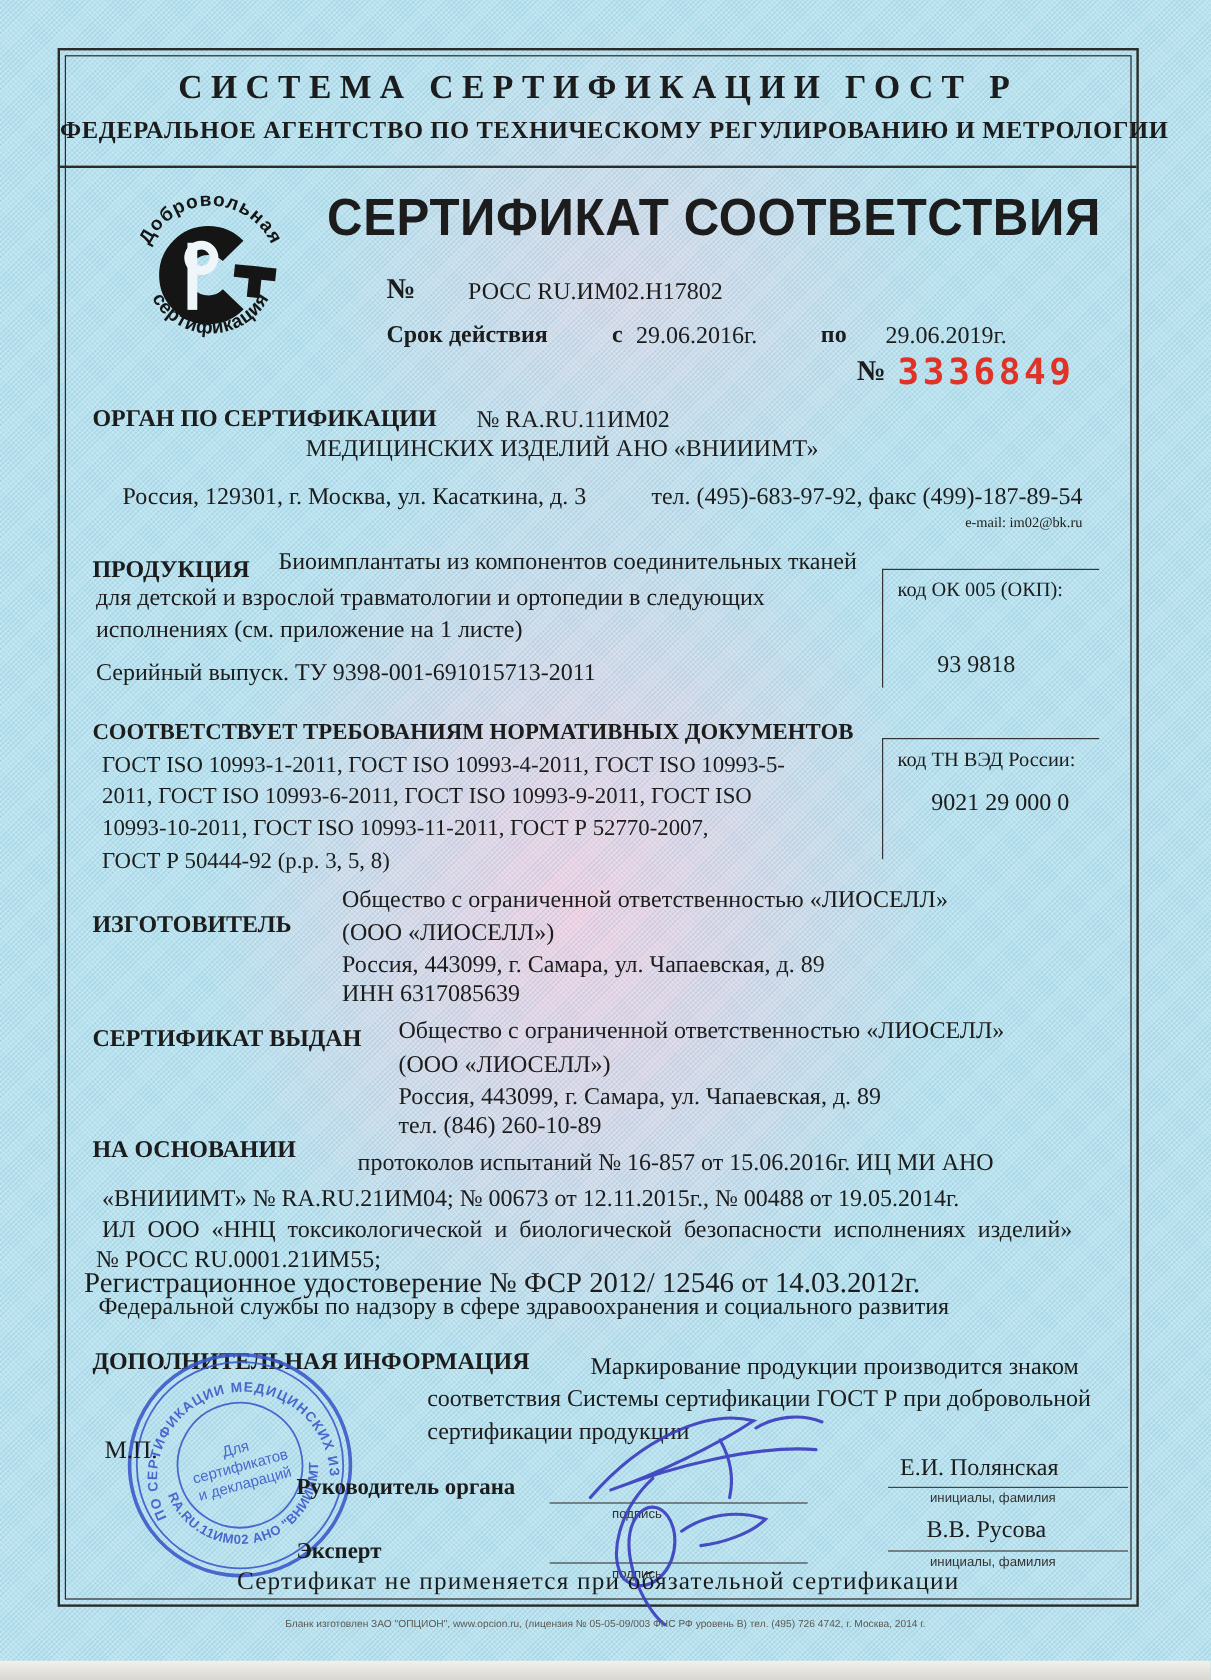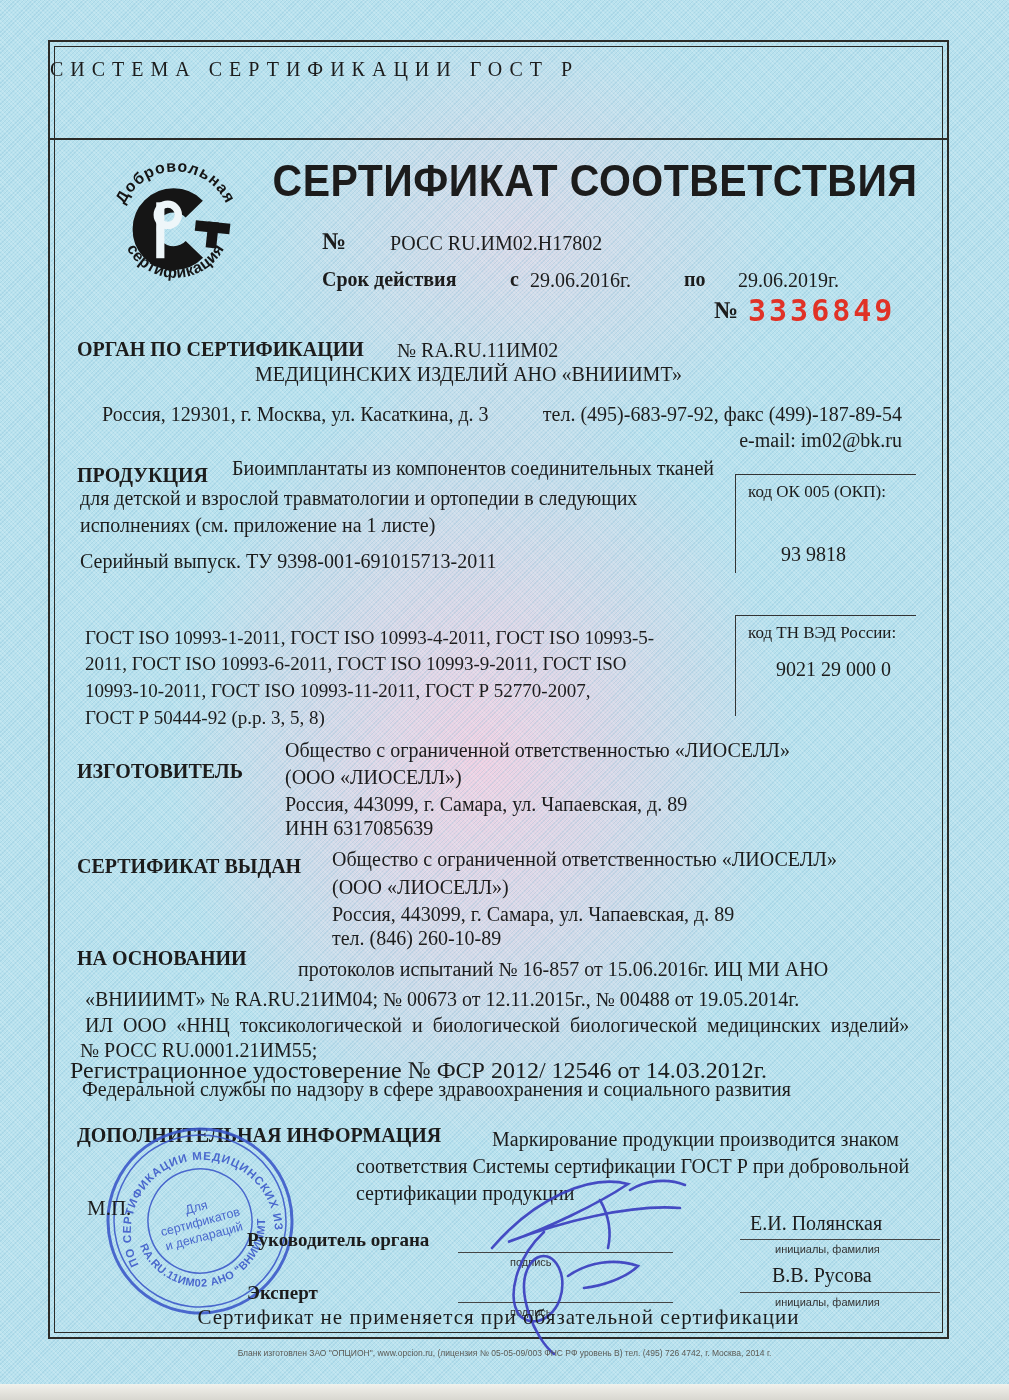--- a/index.html
+++ b/index.html
@@ -9,21 +9,21 @@
     background:
       repeating-linear-gradient(45deg, rgba(255,255,255,0.16) 0 1px, rgba(0,0,0,0) 1px 3px),
       repeating-linear-gradient(-45deg, rgba(110,175,205,0.22) 0 1px, rgba(0,0,0,0) 1px 3px),
       radial-gradient(ellipse 430px 540px at 480px 760px, rgba(243,208,226,0.95), rgba(243,208,226,0) 72%),
       radial-gradient(ellipse 360px 300px at 520px 240px, rgba(240,212,228,0.6), rgba(240,212,228,0) 75%),
       #b9e2ee;
   }
   .abs{position:absolute;white-space:nowrap;line-height:1.15;}
   .frame{position:absolute;left:48px;top:40px;width:897px;height:1295px;border:2.5px solid #2b2b28;}
   .frame-inner{position:absolute;inset:4px;border:1.5px solid #2b2b28;pointer-events:none;}
-  .hdr1{left:0;right:0;top:16px;font-weight:normal;font-size:20px;letter-spacing:7px;}
+  .hdr1{left:0;right:0;top:16px;text-align:center;font-weight:bold;font-size:28px;letter-spacing:7px;}
   .hdr2{left:0;right:0;top:56px;text-align:center;font-weight:bold;font-size:20.5px;letter-spacing:0.5px;}
   .hdr-rule{position:absolute;left:0;right:0;top:96px;border-top:2px solid #2b2b28;}
   .title{left:210px;top:116px;width:670px;text-align:center;font-family:"Liberation Sans","DejaVu Sans",sans-serif;font-weight:bold;font-size:41px;transform:scaleY(1.06);letter-spacing:0.5px;}
   .lbl{font-weight:bold;font-size:20px;}
   .txt{font-size:19px;}
   .small-cap{font-family:"Liberation Sans","DejaVu Sans",sans-serif;font-size:11px;color:#333;}
   .sig-line{position:absolute;border-top:1.5px solid #444;}
   .codebox{position:absolute;border-top:1.5px solid #333;border-left:1.5px solid #333;}
   .codebox .cb-label{position:absolute;left:12px;top:7px;font-size:17px;}
   .rednum{font-family:"DejaVu Sans Mono",monospace;font-weight:bold;font-size:30px;color:#e03226;letter-spacing:3px;}
@@ -33,20 +33,21 @@
   .wordwide{word-spacing:5px;}
   svg text{font-family:"Liberation Sans","DejaVu Sans",sans-serif;}
 </style>
 </head>
 <body>
 
 <div class="frame">
   <div class="frame-inner"></div>
 
   <div class="abs hdr1">СИСТЕМА СЕРТИФИКАЦИИ ГОСТ Р</div>
+  <div class="abs hdr2">ФЕДЕРАЛЬНОЕ АГЕНТСТВО ПО ТЕХНИЧЕСКОМУ РЕГУЛИРОВАНИЮ И МЕТРОЛОГИИ</div>
   <div class="hdr-rule"></div>
 
   <svg class="abs" style="left:58px;top:112px" width="135" height="140" viewBox="0 0 140 145">
     <defs>
       <path id="arcTop" d="M 12,76 A 58,58 0 1 1 128,76"></path>
       <path id="arcBot" d="M 14,82 A 57,57 0 0 0 126,82"></path>
     </defs>
     <text font-size="16.5" font-weight="bold" fill="#151515" letter-spacing="1">
       <textPath href="#arcTop" startOffset="50%" text-anchor="middle">Добровольная</textPath>
     </text>
@@ -75,32 +76,33 @@
   <div class="abs txt" style="left:688px;top:227px;font-size:20px">29.06.2019г.</div>
 
   <div class="abs" style="left:664px;top:255px;font-weight:bold;font-size:24px">№</div>
   <div class="abs rednum" style="left:698px;top:252px">3336849</div>
 
   <div class="abs lbl" style="left:27px;top:296px">ОРГАН ПО СЕРТИФИКАЦИИ</div>
   <div class="abs txt" style="left:347px;top:297px;font-size:20px">№  RA.RU.11ИМ02</div>
   <div class="abs txt" style="left:0;right:60px;top:321px;text-align:center;font-size:20px">МЕДИЦИНСКИХ ИЗДЕЛИЙ АНО «ВНИИИМТ»</div>
   <div class="abs txt" style="left:52px;top:361px;font-size:20px">Россия, 129301, г. Москва, ул. Касаткина, д. 3</div>
   <div class="abs txt" style="right:45px;top:361px;font-size:20px;text-align:right">тел. (495)-683-97-92, факс (499)-187-89-54</div>
-  <div class="abs txt" style="right:45px;top:387px;font-size:20px;text-align:right">e-mail: im02@bk.ru</div>
+  <div class="abs txt" style="right:45px;top:387px;font-size:12px;text-align:right">e-mail: im02@bk.ru</div>
 
   <div class="abs lbl" style="left:27px;top:422px">ПРОДУКЦИЯ</div>
   <div class="abs txt" style="left:182px;top:415px;font-size:20px">Биоимплантаты из компонентов соединительных тканей</div>
   <div class="abs txt" style="left:30px;top:445px;font-size:20px">для детской  и взрослой травматологии и ортопедии в следующих</div>
   <div class="abs txt" style="left:30px;top:472px;font-size:20px">исполнениях (см. приложение на 1 листе)</div>
   <div class="abs txt" style="left:30px;top:508px;font-size:20px">Серийный выпуск.  ТУ 9398-001-691015713-2011</div>
   <div class="codebox" style="left:685px;top:432px;width:180px;height:98px">
     <div class="cb-label abs">код ОК 005 (ОКП):</div>
     <div class="abs txt" style="left:45px;top:68px;font-size:20px">93 9818</div>
   </div>
 
+  <div class="abs lbl" style="left:27px;top:558px;font-size:19px">СООТВЕТСТВУЕТ ТРЕБОВАНИЯМ НОРМАТИВНЫХ ДОКУМЕНТОВ</div>
   <div class="abs txt" style="left:35px;top:585px">ГОСТ ISO 10993-1-2011, ГОСТ ISO 10993-4-2011,  ГОСТ ISO 10993-5-</div>
   <div class="abs txt" style="left:35px;top:611px">2011, ГОСТ ISO 10993-6-2011,  ГОСТ ISO 10993-9-2011, ГОСТ ISO</div>
   <div class="abs txt" style="left:35px;top:638px">10993-10-2011, ГОСТ ISO 10993-11-2011,  ГОСТ Р 52770-2007,</div>
   <div class="abs txt" style="left:35px;top:665px">ГОСТ Р 50444-92 (р.р. 3, 5, 8)</div>
   <div class="codebox" style="left:685px;top:573px;width:180px;height:100px">
     <div class="cb-label abs">код ТН ВЭД России:</div>
     <div class="abs txt" style="left:40px;top:42px;font-size:20px">9021 29 000 0</div>
   </div>
 
   <div class="abs lbl" style="left:27px;top:718px">ИЗГОТОВИТЕЛЬ</div>
@@ -111,21 +113,21 @@
 
   <div class="abs lbl" style="left:27px;top:813px">СЕРТИФИКАТ ВЫДАН</div>
   <div class="abs txt" style="left:282px;top:806px;font-size:20px">Общество с ограниченной ответственностью «ЛИОСЕЛЛ»</div>
   <div class="abs txt" style="left:282px;top:834px;font-size:20px">(ООО «ЛИОСЕЛЛ»)</div>
   <div class="abs txt" style="left:282px;top:861px;font-size:20px">Россия, 443099, г. Самара, ул. Чапаевская, д. 89</div>
   <div class="abs txt" style="left:282px;top:885px;font-size:20px">тел. (846) 260-10-89</div>
 
   <div class="abs lbl" style="left:27px;top:905px">НА ОСНОВАНИИ</div>
   <div class="abs txt" style="left:248px;top:916px;font-size:20px">протоколов испытаний № 16-857 от 15.06.2016г.  ИЦ МИ АНО</div>
   <div class="abs txt" style="left:35px;top:946px;font-size:20px">«ВНИИИМТ» № RA.RU.21ИМ04; № 00673 от 12.11.2015г., № 00488 от 19.05.2014г.</div>
-  <div class="abs txt wordwide" style="left:35px;top:972px;font-size:20px">ИЛ ООО «ННЦ токсикологической и биологической биологической медицинских изделий»</div>
+  <div class="abs txt wordwide" style="left:35px;top:972px;font-size:20px">ИЛ ООО «ННЦ токсикологической и биологической безопасности исполнениях изделий»</div>
   <div class="abs txt" style="left:30px;top:997px;font-size:20px">№ РОСС RU.0001.21ИМ55;</div>
   <div class="abs txt" style="left:20px;top:1015px;font-size:24px">Регистрационное удостоверение  № ФСР 2012/ 12546 от 14.03.2012г.</div>
   <div class="abs txt" style="left:32px;top:1036px;font-size:20px">Федеральной службы по надзору в сфере здравоохранения и социального развития</div>
 
   <div class="abs lbl" style="left:27px;top:1082px">ДОПОЛНИТЕЛЬНАЯ ИНФОРМАЦИЯ</div>
   <div class="abs txt" style="left:442px;top:1086px;font-size:20px">Маркирование продукции производится знаком</div>
   <div class="abs txt" style="left:306px;top:1113px;font-size:20px">соответствия Системы сертификации ГОСТ Р при добровольной</div>
   <div class="abs txt" style="left:306px;top:1140px;font-size:20px">сертификации продукции</div>
 
   <svg class="abs" style="left:50px;top:1079px;opacity:0.88" width="200" height="200" viewBox="0 0 200 200">

